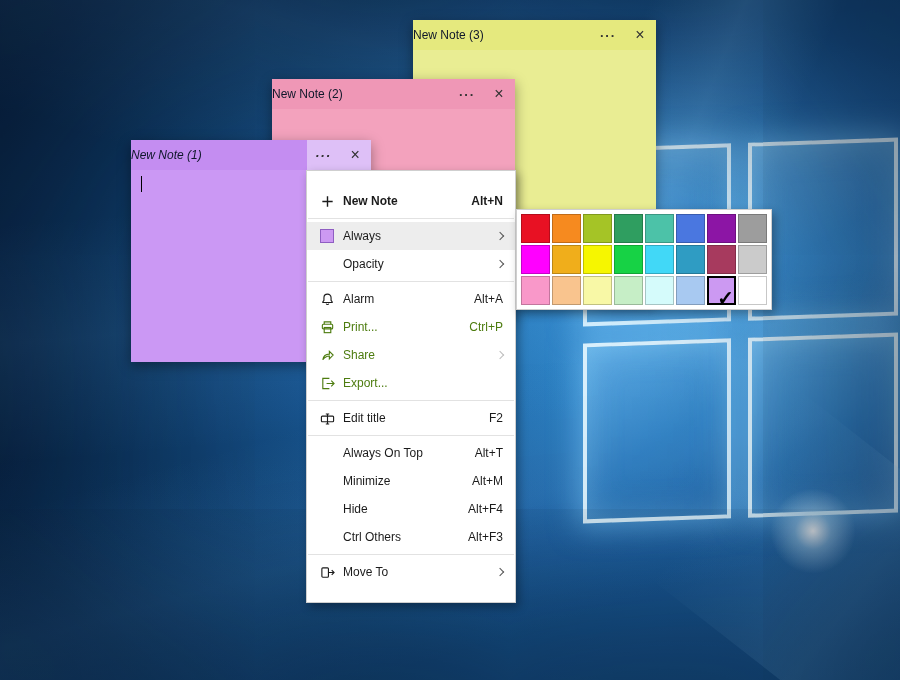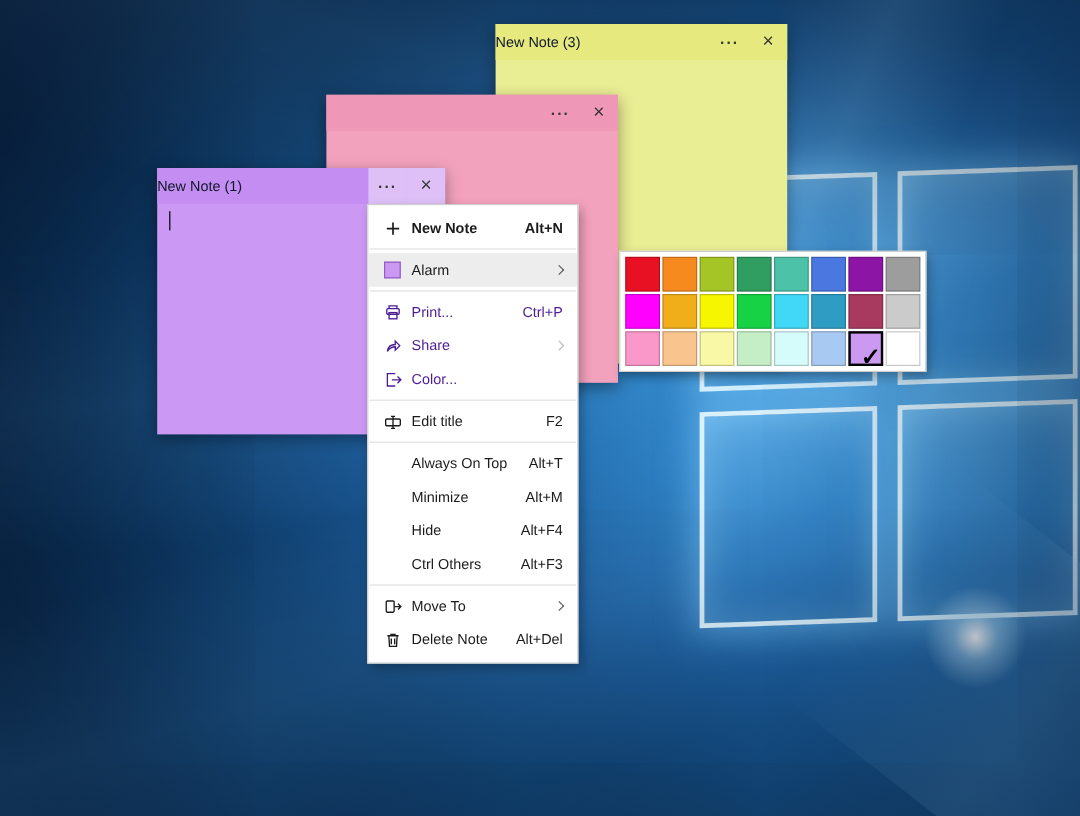--- a/index.html
+++ b/index.html
@@ -42,31 +42,31 @@
   .nbtns{margin-left:auto;display:flex;position:relative;z-index:2}
   .nbtn{width:32px;height:30px;display:flex;align-items:center;justify-content:center;
         color:#333;cursor:pointer;user-select:none}
   .nbtn.dots{font-size:13px;font-weight:bold;letter-spacing:1px}
   .nbtn.x{font-size:16px}
   .nbtn.active{background:rgba(255,255,255,.45)}
   .nbody{position:relative;width:100%;height:calc(100% - 30px)}
   .caret{position:absolute;left:10px;top:6px;width:1px;height:16px;background:#000}
 
   
-  .menu{position:absolute;left:306px;top:170px;width:176px;background:#fff;
+  .menu{position:absolute;left:306px;top:170px;width:210px;background:#fff;
         border:1px solid #cfcfcf;box-shadow:3px 4px 9px rgba(0,0,0,.32);
-        padding:5px 0;z-index:10}
+        padding:16px 0;z-index:10}
   .mi{display:flex;align-items:center;height:28px;padding:0 12px 0 8px;
       font-size:12px;color:#1b1b1b;cursor:pointer}
   .mi .ic{width:24px;min-width:24px;display:flex;align-items:center;justify-content:center;margin-right:4px}
   .mi .ic svg{display:block}
   .mi .lbl{flex:1;white-space:nowrap}
   .mi .sc{margin-left:10px}
   .mi.hl{background:#ededed}
-  .mi.dis{color:#4c1d95}
+  .mi.dis{color:#4d7c0f}
   .b{font-weight:bold}
   .sep{height:1px;background:#e2e2e2;margin:3px 1px}
   .chev{width:6px;height:6px;border-top:1.5px solid #555;border-right:1.5px solid #555;
         transform:rotate(45deg);margin-left:10px}
   .chev.g{border-color:#bdbdbd}
   .swic{width:14px;height:14px;border:1px solid #8f5ec2}
 
   
   .flyout{position:absolute;left:516px;top:209px;background:#fff;border:1px solid #cfcfcf;
           box-shadow:3px 4px 9px rgba(0,0,0,.32);padding:4px;z-index:11;
@@ -103,30 +103,31 @@
       <span class="nbtns">
         <span class="nbtn dots">···</span>
         <span class="nbtn x">×</span>
       </span>
     </div>
     <div class="nbody"></div>
   </div>
 
   <div class="note n2" style="background-color: rgb(243, 162, 189);">
     <div class="titlebar" style="background-color: rgb(239, 151, 182);">
+      <span class="ntitle">New Note (2)</span>
       <span class="nbtns">
         <span class="nbtn dots">···</span>
         <span class="nbtn x">×</span>
       </span>
     </div>
     <div class="nbody"></div>
   </div>
 
   <div class="note n1" style="background-color: rgb(203, 152, 244);">
-    <div class="titlebar" style="background-color: rgb(196, 141, 241);">
+    <div class="titlebar" style="background-color: rgb(196, 141, 241); font-style: italic;">
       <span class="ntitle">New Note (1)</span>
       <span class="nbtns">
         <span class="nbtn dots active">···</span>
         <span class="nbtn x active">×</span>
       </span>
     </div>
     <div class="nbody">
       <span class="caret"></span>
     </div>
   </div>
@@ -142,27 +143,42 @@
       <span class="lbl b">New Note</span>
       <span class="sc b">Alt+N</span>
     </div>
 
     <div class="sep"></div>
 
     <div class="mi hl">
       <span class="ic">
           <span class="swic" style="background-color: rgb(204, 153, 242);"></span>
         </span>
+      <span class="lbl">Always</span>
+      <span class="chev"></span>
+    </div>
+
+    <div class="mi">
+      <span class="ic"></span>
+      <span class="lbl">Opacity</span>
+      <span class="chev"></span>
+    </div>
+
+    <div class="sep"></div>
+
+    <div class="mi">
+      <span class="ic">
+        <svg width="15" height="15" viewBox="0 0 16 16" fill="none" stroke="currentColor" stroke-width="1.2">
+            <path d="M8 2.2c-2.2 0-3.8 1.6-3.8 3.8v2.8L3 10.6v.6h10v-.6l-1.2-1.8V6c0-2.2-1.6-3.8-3.8-3.8z"></path>
+            <path d="M6.6 12.4a1.5 1.5 0 0 0 2.8 0"></path>
+          </svg>
+      </span>
       <span class="lbl">Alarm</span>
-      <span class="chev"></span>
-    </div>
-
-
-    <div class="sep"></div>
-
+      <span class="sc">Alt+A</span>
+    </div>
 
     <div class="mi dis">
       <span class="ic">
         <svg width="15" height="15" viewBox="0 0 16 16" fill="none" stroke="currentColor" stroke-width="1.2">
             <path d="M4.5 4.5V2h7v2.5"></path>
             <rect x="2.5" y="4.5" width="11" height="5" rx="1"></rect>
             <rect x="4.5" y="8" width="7" height="5.5"></rect>
           </svg>
       </span>
       <span class="lbl">Print...</span>
@@ -179,21 +195,21 @@
       <span class="chev g"></span>
     </div>
 
     <div class="mi dis">
       <span class="ic">
         <svg width="15" height="15" viewBox="0 0 16 16" fill="none" stroke="currentColor" stroke-width="1.2">
             <path d="M10 2.5H3v11h7"></path>
             <path d="M7 8h8M12 5l3 3-3 3"></path>
           </svg>
       </span>
-      <span class="lbl">Color...</span>
+      <span class="lbl">Export...</span>
     </div>
 
     <div class="sep"></div>
 
     <div class="mi">
       <span class="ic">
         <svg width="15" height="15" viewBox="0 0 16 16" fill="none" stroke="currentColor" stroke-width="1.2">
             <rect x="1.5" y="5.5" width="13" height="6" rx="1"></rect>
             <path d="M6.2 3.2h3.6M8 3.2v10.6M6.2 13.8h3.6"></path>
           </svg>
@@ -236,29 +252,20 @@
       <span class="ic">
         <svg width="15" height="15" viewBox="0 0 16 16" fill="none" stroke="currentColor" stroke-width="1.2">
             <rect x="2" y="3" width="7" height="10" rx="1"></rect>
             <path d="M9.5 8h5M12.5 5.5L15 8l-2.5 2.5"></path>
           </svg>
       </span>
       <span class="lbl">Move To</span>
       <span class="chev"></span>
     </div>
 
-    <div class="mi">
-      <span class="ic">
-        <svg width="15" height="15" viewBox="0 0 16 16" fill="none" stroke="currentColor" stroke-width="1.2">
-            <path d="M3 4h10M6.2 4V2.8h3.6V4M4.3 4l.6 9.5h6.2l.6-9.5M6.5 6.5v5M9.5 6.5v5"></path>
-          </svg>
-      </span>
-      <span class="lbl">Delete Note</span>
-      <span class="sc">Alt+Del</span>
-    </div>
 
   </div>
 
   <div class="flyout">
     <div class="sw" style="background-color: rgb(232, 17, 35);"></div>
     <div class="sw" style="background-color: rgb(246, 138, 31);"></div>
     <div class="sw" style="background-color: rgb(165, 196, 38);"></div>
     <div class="sw" style="background-color: rgb(47, 158, 96);"></div>
     <div class="sw" style="background-color: rgb(76, 194, 168);"></div>
     <div class="sw" style="background-color: rgb(74, 119, 224);"></div>

